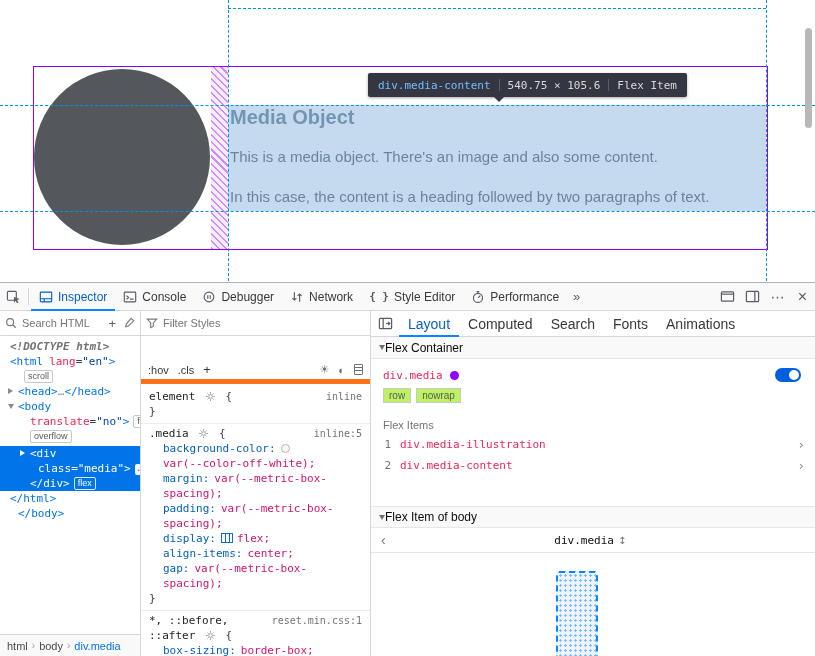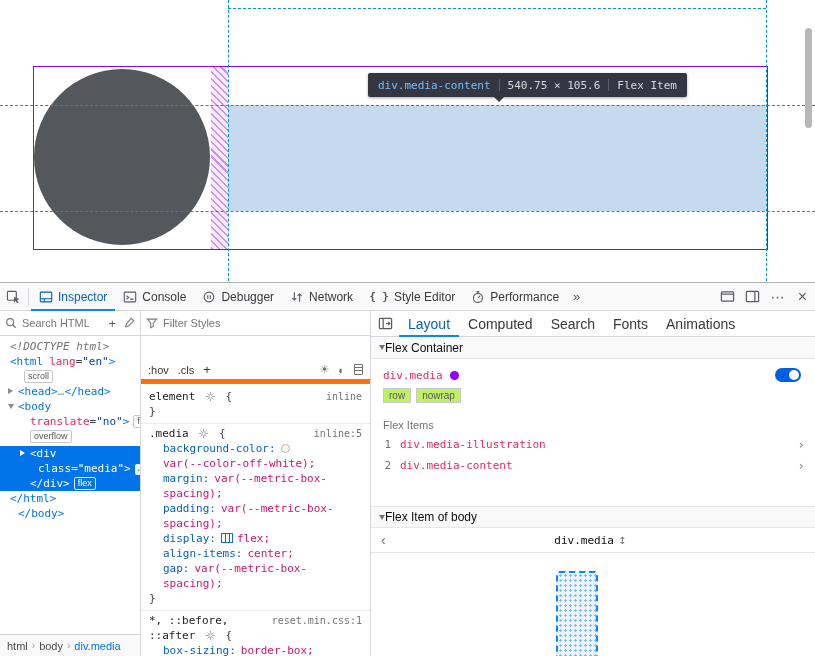--- a/index.html
+++ b/index.html
@@ -53,21 +53,21 @@
   
   .search-row { height:25px; border-bottom:1px solid #d7d7db; display:flex; align-items:center; padding:0 5px; gap:5px; flex:none; }
   .search-row input { border:0; outline:0; flex:1; min-width:0; font:11px "Liberation Sans",sans-serif; color:#737373; background:transparent; }
   .search-row .plus { color:#5b5b66; font-size:13px; padding:0 2px; }
   .sicon { color:#7a7a80; display:flex; align-items:center; }
 
   
   .tree { flex:1; overflow:hidden; font:11px "DejaVu Sans Mono",monospace; line-height:15px; padding-top:3px; color:#393f4c; }
   .line { position:relative; white-space:nowrap; }
   .p10 { padding-left:10px; } .p18 { padding-left:18px; } .p24 { padding-left:24px; } .p30 { padding-left:30px; } .p38 { padding-left:38px; }
-  .doctype { color:#737373; font-style:italic; }
+  .doctype { color:#737373; font-style:italic;font-weight:bold; }
   .tag { color:#0074e8; }
   .attr { color:#ed2655; margin-left:6px; }
   .eq { color:#393f4c; }
   .attrval { color:#003eaa; }
   .tw { position:absolute; width:0; height:0; }
   .tw-r { border-left:5px solid #8a8a8e; border-top:3.5px solid transparent; border-bottom:3.5px solid transparent; top:4px; }
   .tw-d { border-top:5px solid #8a8a8e; border-left:3.5px solid transparent; border-right:3.5px solid transparent; top:5px; }
   .tw1 { left:8px; } .tw2 { left:20px; }
   .badge { display:inline-block; font:9px "Liberation Sans",sans-serif; color:#585959; border:1px solid #c8c8cb;
     border-radius:2px; padding:0 3px; line-height:11px; vertical-align:1px; background:#fff; margin-left:4px; }
@@ -143,20 +143,25 @@
 </head>
 <body>
 
 <div class="screen">
 
   <section class="viewport">
     <div class="media-outline"></div>
     <div class="illustration-circle"></div>
     <div class="gap-hatch"></div>
 
+    <div class="page-text">
+      <h2>Media Object</h2>
+      <p>This is a media object. There's an image and also some content.</p>
+      <p>In this case, the content is a heading followed by two paragraphs of text.</p>
+    </div>
 
     <div class="content-highlight"></div>
 
     <div class="guide h" style="top:8px; left:228px; width:538px;"></div>
     <div class="guide h" style="top:105px; left:0; width:815px;"></div>
     <div class="guide h" style="top:211px; left:0; width:815px;"></div>
     <div class="guide v" style="left:228px; top:0; height:281px;"></div>
     <div class="guide v" style="left:766px; top:0; height:281px;"></div>
 
     <div class="infobar">

